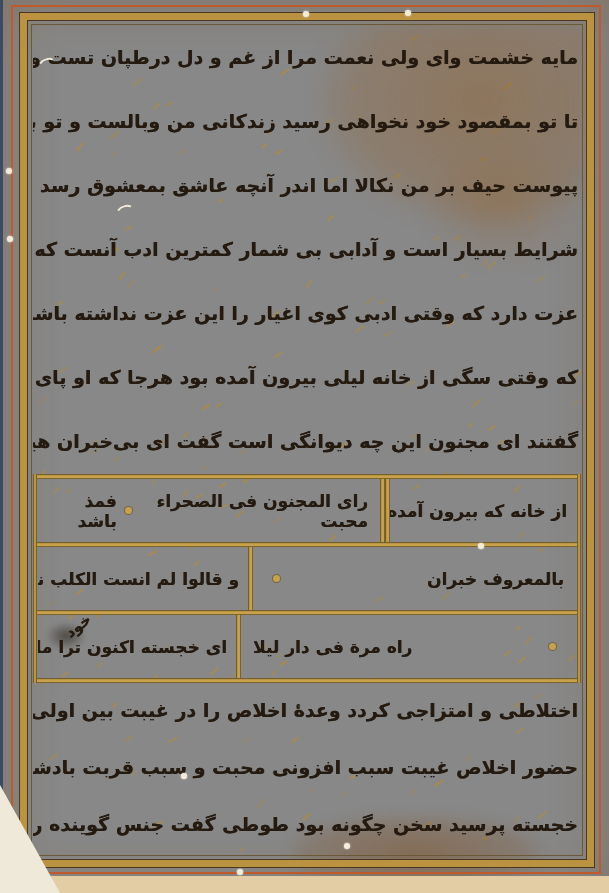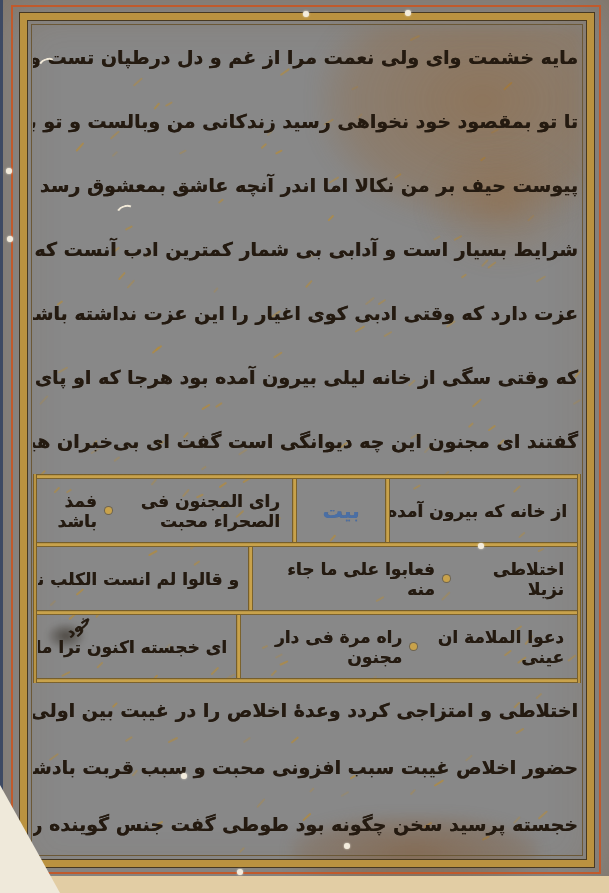--- a/index.html
+++ b/index.html
@@ -226,52 +226,47 @@
     <div class="tline">گفتند ای مجنون این چه دیوانگی است گفت ای بی‌خبران هیچ میدانید که این سگ</div>
 
     <div class="vtable">
       <div class="hdiv"></div>
 
       <div class="vrow">
         <div class="vcell w186">
           <div class="jtext">از خانه که بیرون آمده است</div>
         </div>
         <div class="vdiv"></div>
-        <div class="vcell bayt">
-          <span>بیت</span>
-        </div>
         <div class="vdiv"></div>
         <div class="vcell pair">
           <span>رای المجنون فی الصحراء محبت</span>
           <span class="dot"></span>
           <span>فمذ باشد</span>
         </div>
       </div>
 
       <div class="hdiv"></div>
 
       <div class="vrow">
         <div class="vcell pair grow">
-          <span>اختلاطی نزیلا</span>
+          <span>بالمعروف خبران</span>
           <span class="dot"></span>
-          <span>فعابوا علی ما جاء منه</span>
         </div>
         <div class="vdiv"></div>
         <div class="vcell w210">
           <div class="jtext">و قالوا لم انست الکلب نیلا فقال</div>
         </div>
       </div>
 
       <div class="hdiv"></div>
 
       <div class="vrow">
         <div class="vcell pair grow">
-          <span>دعوا الملامة ان عینی</span>
           <span class="dot"></span>
-          <span>راه مرة فی دار مجنون</span>
+          <span>راه مرة فی دار لیلا</span>
         </div>
         <div class="vdiv"></div>
         <div class="vcell w198">
           <div class="jtext">ای خجسته اکنون ترا ما مطلوب</div>
           <span class="diag">خود</span>
         </div>
       </div>
 
       <div class="hdiv"></div>
     </div>

